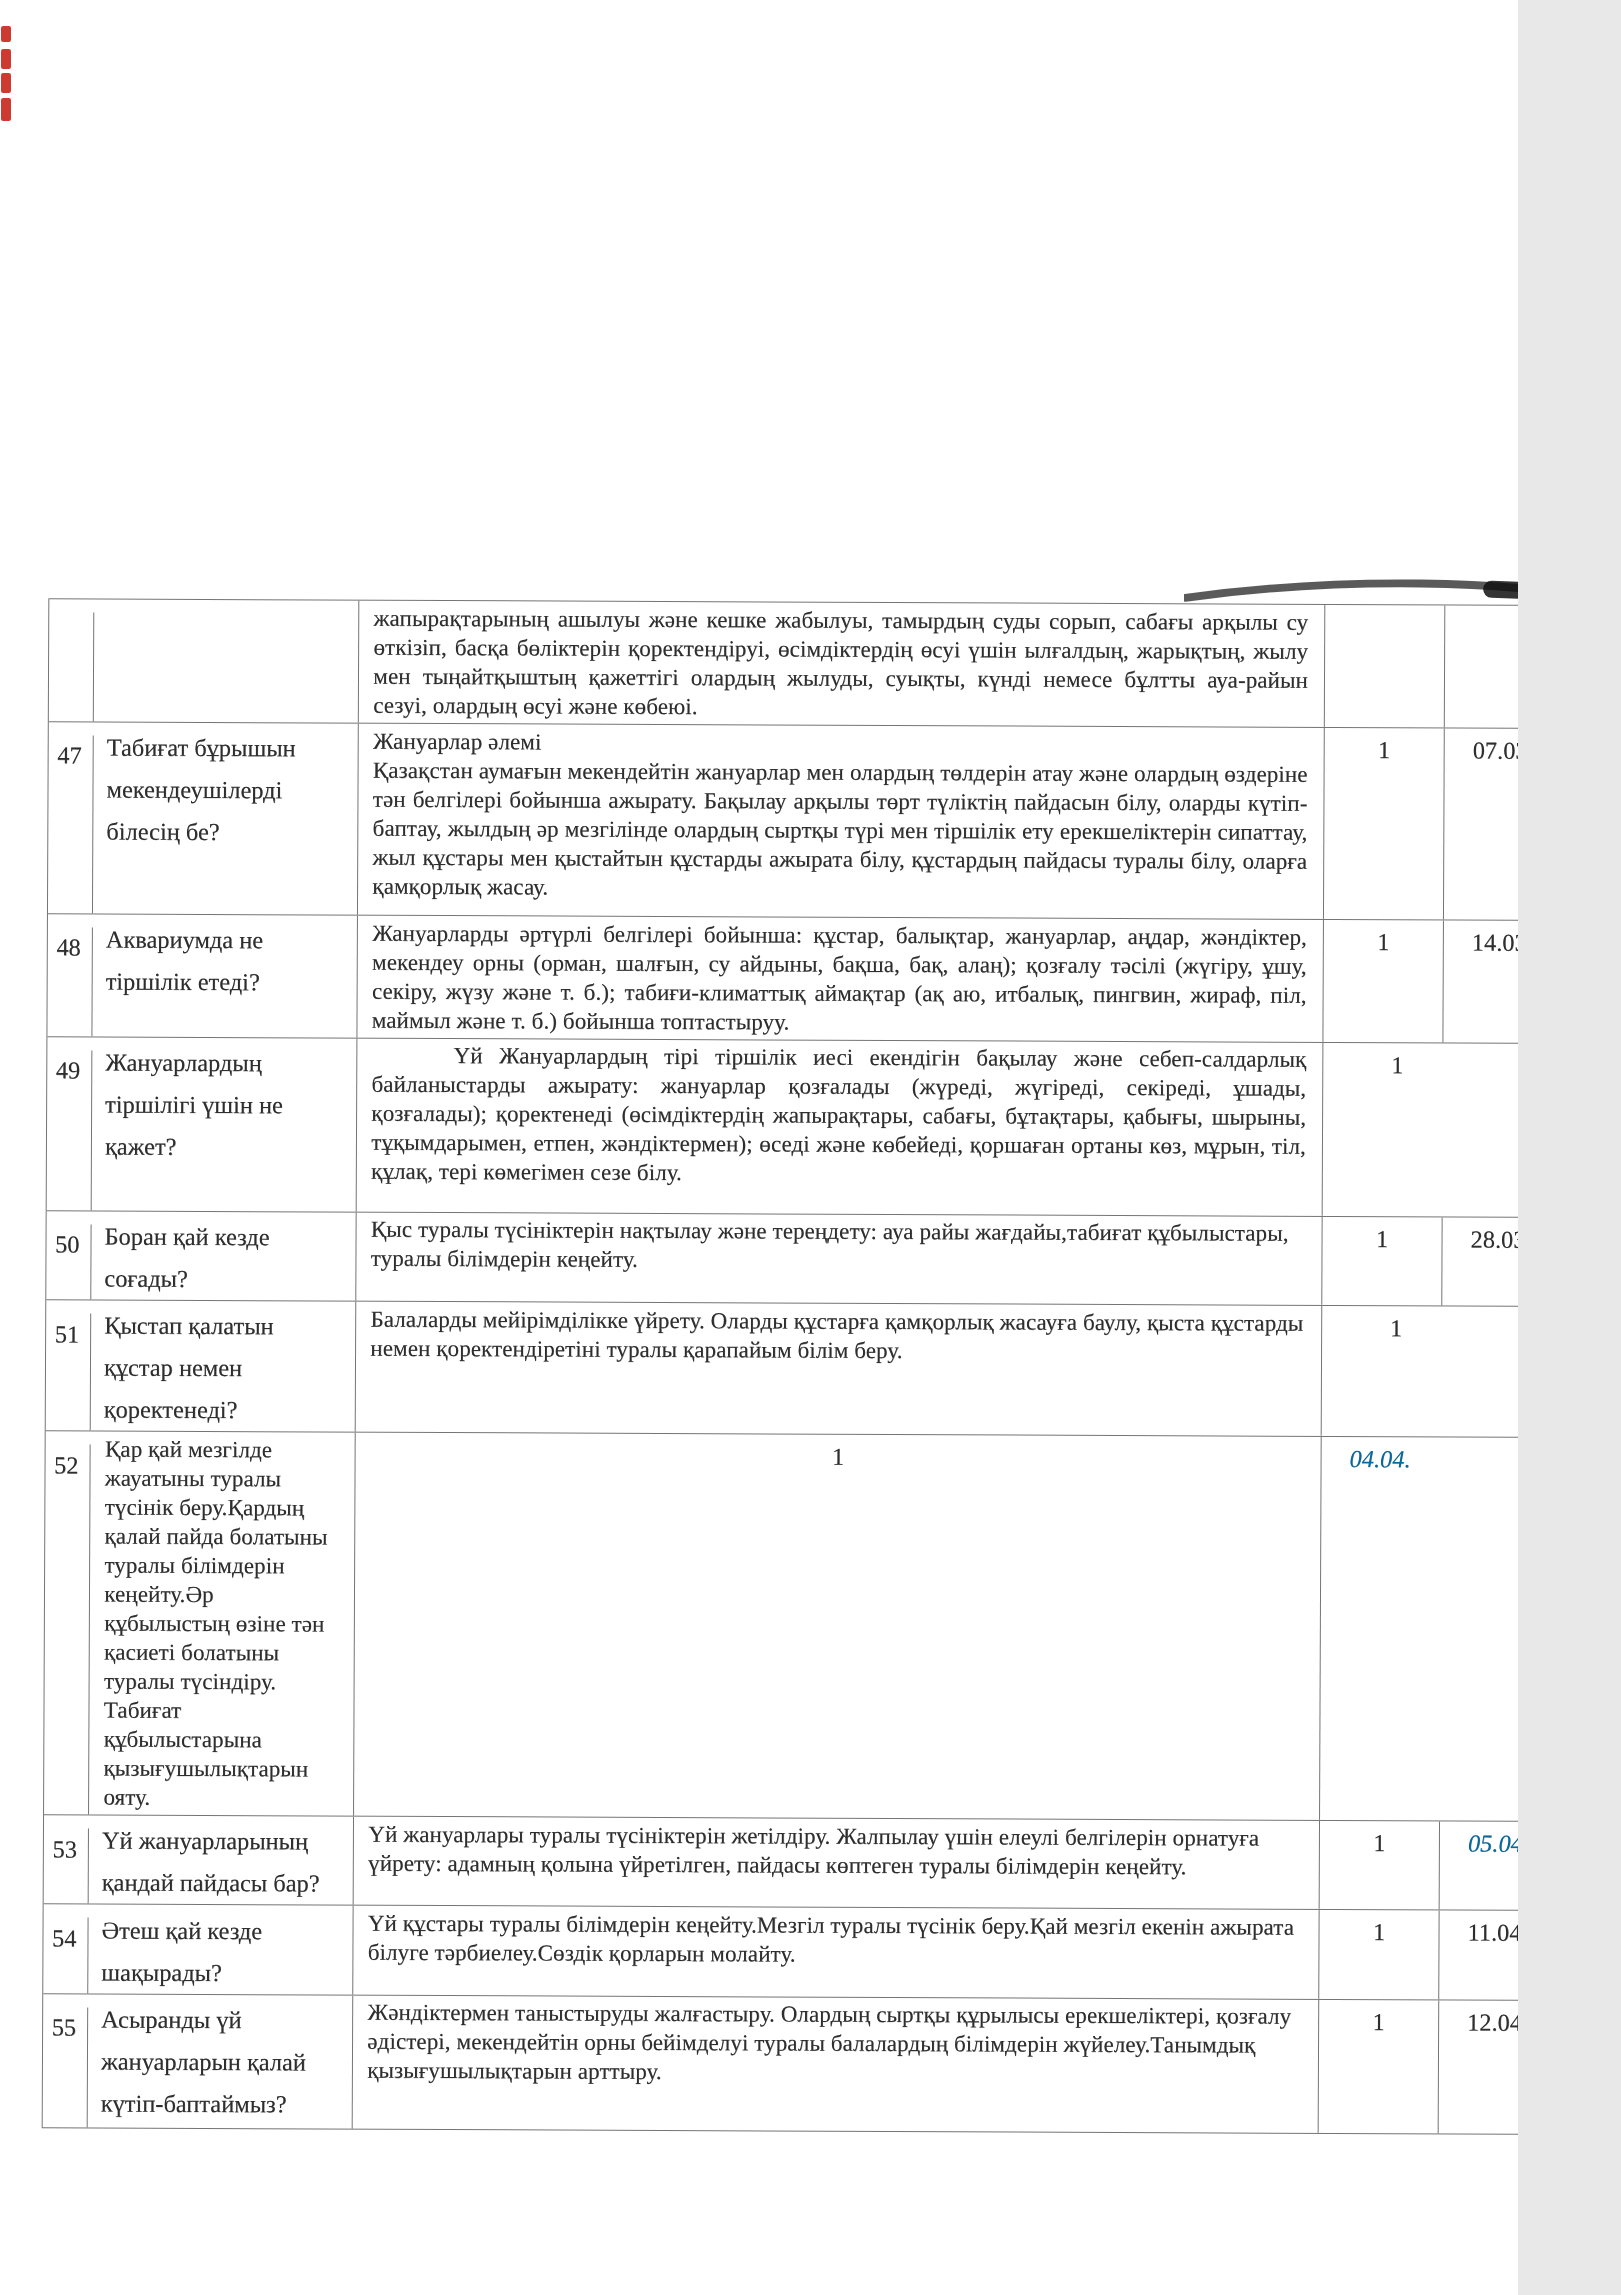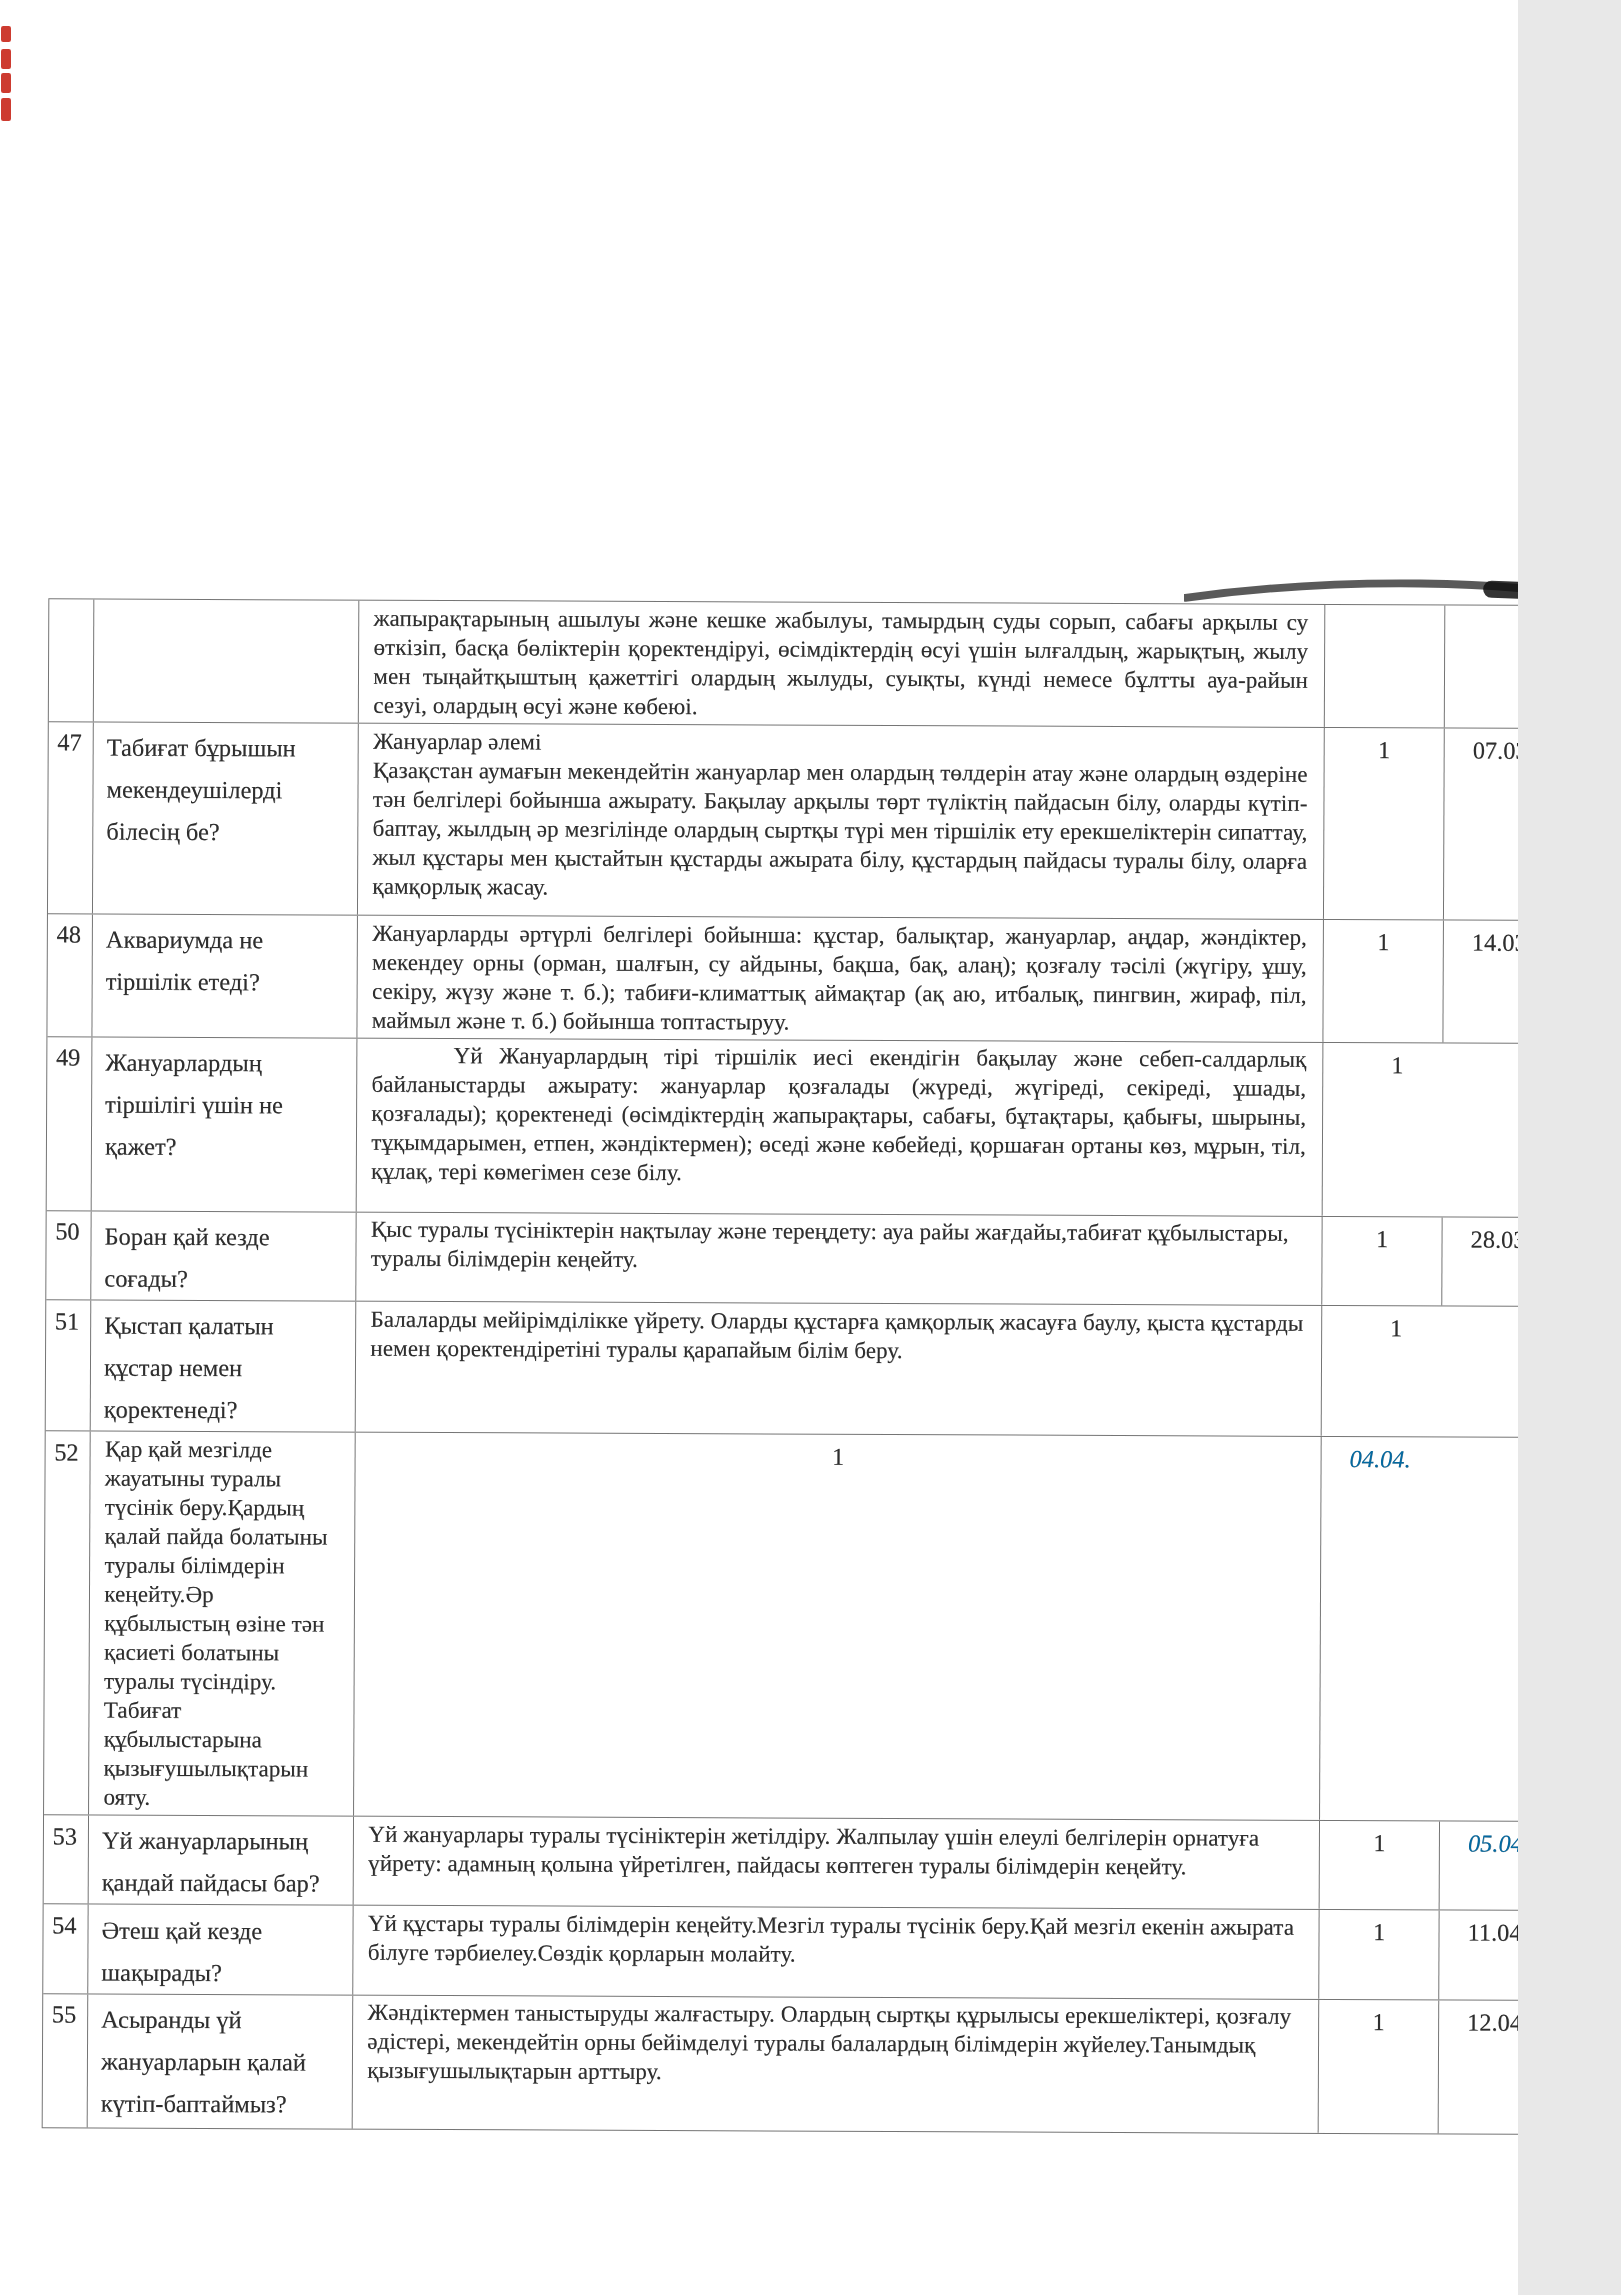--- a/index.html
+++ b/index.html
@@ -38,21 +38,21 @@
   }
   .row{
     display:grid;
     grid-template-columns:45px 265px 966px 120px 151px;
     border-bottom:1.4px solid var(--border);
   }
   .row:last-child{border-bottom:none;}
   .cell{border-right:1.4px solid var(--border);overflow:visible;}
   .cell:last-child{border-right:none;padding-left:28px;}
   .cell-num{
-    font-size:24.4px;line-height:29px;padding:5.7px 0 0 8.6px;
+    font-size:24.4px;line-height:29px;padding:5.7px 0 0 8.6px;margin-top:13px;
   }
   .cell-topic{
     font-size:24.4px;line-height:42px;padding:4.3px 7.2px 0 13px;
   }
   .cell-content{
     font-size:23px;line-height:29px;padding:2.9px 16px 2.9px 14.3px;
     letter-spacing:0.1px;
   }
   .row.justify .cell-content{text-align:justify;}
   .row.indent-first .content-body{display:block;text-indent:82px;text-align:justify;}

